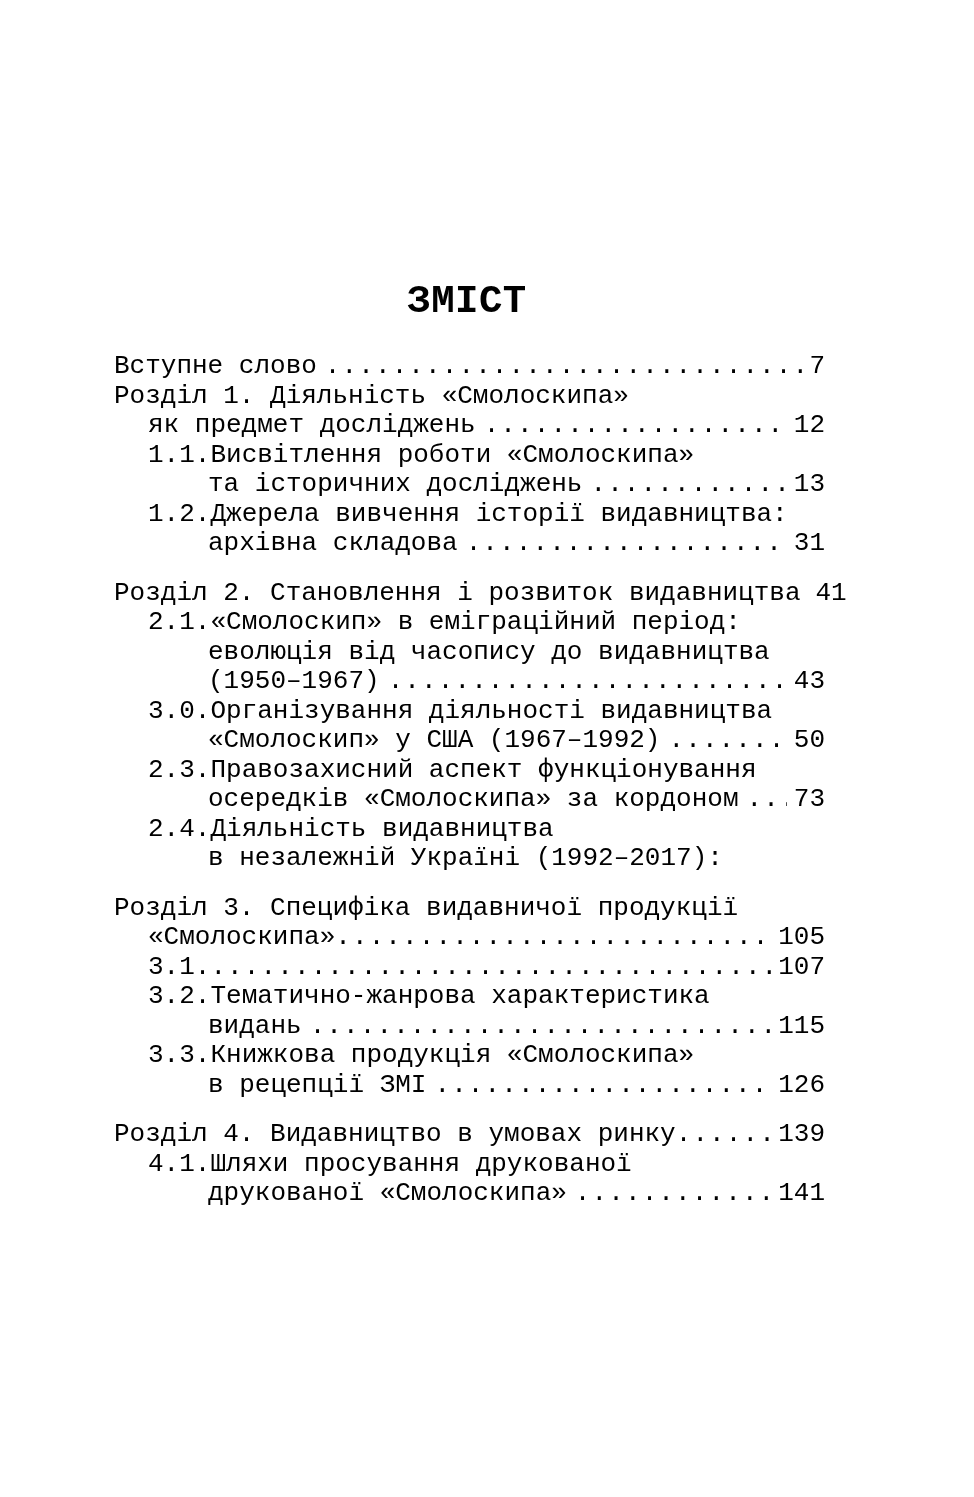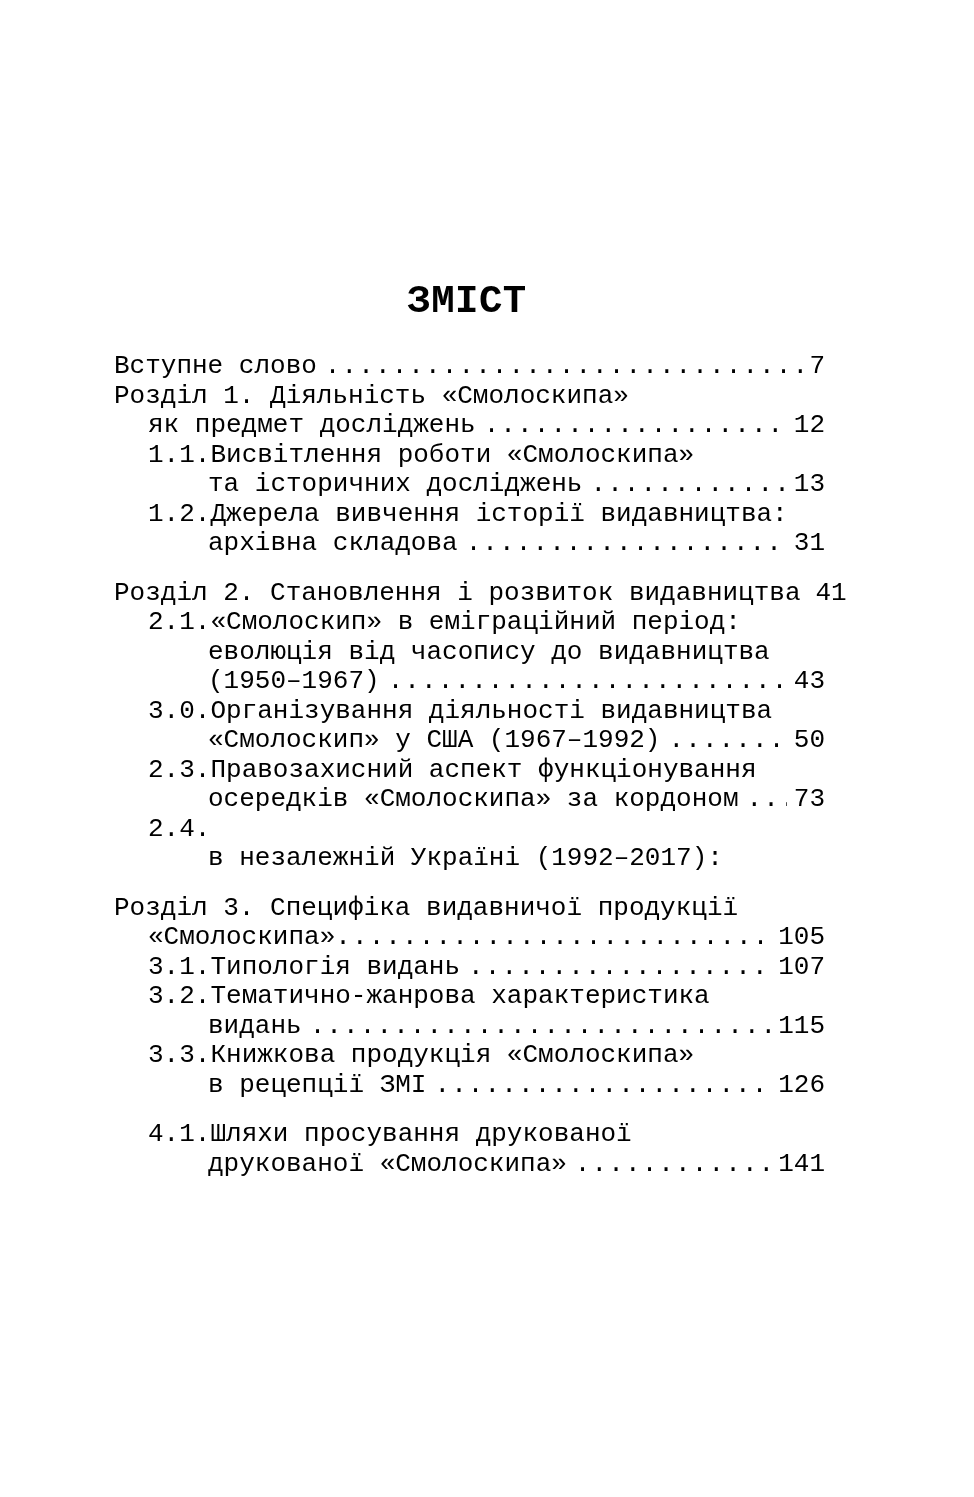--- a/index.html
+++ b/index.html
@@ -108,28 +108,29 @@
       <div class="entry indent-sub-cont loose-leader"><span class="label">архівна складова</span><span class="leader"></span><span class="pageno">31</span></div>
       <div class="block-gap"></div>
       <div class="entry loose-leader"><span class="label">Розділ 2. Становлення і розвиток видавництва</span><span class="leader"></span><span class="pageno">41</span></div>
       <div class="entry indent-sub no-leader loose-leader"><span class="num-col">2.1.</span><span class="label">«Смолоскип» в еміграційний період:</span></div>
       <div class="entry indent-sub-cont no-leader loose-leader"><span class="label">еволюція від часопису до видавництва</span></div>
       <div class="entry indent-sub-cont loose-leader"><span class="label">(1950–1967)</span><span class="leader"></span><span class="pageno">43</span></div>
       <div class="entry indent-sub no-leader loose-leader"><span class="num-col">3.0.</span><span class="label">Організування діяльності видавництва</span></div>
       <div class="entry indent-sub-cont loose-leader"><span class="label">«Смолоскип» у США (1967–1992)</span><span class="leader"></span><span class="pageno">50</span></div>
       <div class="entry indent-sub no-leader loose-leader"><span class="num-col">2.3.</span><span class="label">Правозахисний аспект функціонування</span></div>
       <div class="entry indent-sub-cont loose-leader"><span class="label">осередків «Смолоскипа» за кордоном</span><span class="leader"></span><span class="pageno">73</span></div>
-      <div class="entry indent-sub no-leader loose-leader"><span class="num-col">2.4.</span></div>
+      <div class="entry indent-sub no-leader loose-leader"><span class="num-col">2.4.</span><span class="label">Діяльність видавництва</span></div>
       <div class="entry indent-sub-cont no-leader loose-leader"><span class="label">в незалежній Україні (1992–2017):</span></div>
       <div class="block-gap"></div>
       <div class="entry no-leader loose-leader"><span class="label">Розділ 3. Специфіка видавничої продукції</span></div>
       <div class="entry indent-chapter-cont tight-leader"><span class="label">«Смолоскипа»</span><span class="leader"></span><span class="pageno">105</span></div>
-      <div class="entry indent-sub loose-leader"><span class="num-col">3.1.</span><span class="label">Типологія видань</span><span class="leader"></span><span class="pageno">107</span></div>
+      <div class="entry indent-sub loose-leader"><span class="num-col">3.1.</span><span class="leader"></span><span class="pageno">107</span></div>
       <div class="entry indent-sub no-leader loose-leader"><span class="num-col">3.2.</span><span class="label">Тематично-жанрова характеристика</span></div>
       <div class="entry indent-sub-cont loose-leader"><span class="label">видань</span><span class="leader"></span><span class="pageno">115</span></div>
       <div class="entry indent-sub no-leader loose-leader"><span class="num-col">3.3.</span><span class="label">Книжкова продукція «Смолоскипа»</span></div>
       <div class="entry indent-sub-cont loose-leader"><span class="label">в рецепції ЗМІ</span><span class="leader"></span><span class="pageno">126</span></div>
       <div class="block-gap"></div>
+      <div class="entry tight-leader"><span class="label">Розділ 4. Видавництво в умовах ринку</span><span class="leader"></span><span class="pageno">139</span></div>
       <div class="entry indent-sub no-leader loose-leader"><span class="num-col">4.1.</span><span class="label">Шляхи просування друкованої</span></div>
       <div class="entry indent-sub-cont loose-leader"><span class="label">друкованої «Смолоскипа»</span><span class="leader"></span><span class="pageno">141</span></div>
     </div>
 
 </div>
 
 </body></html>

